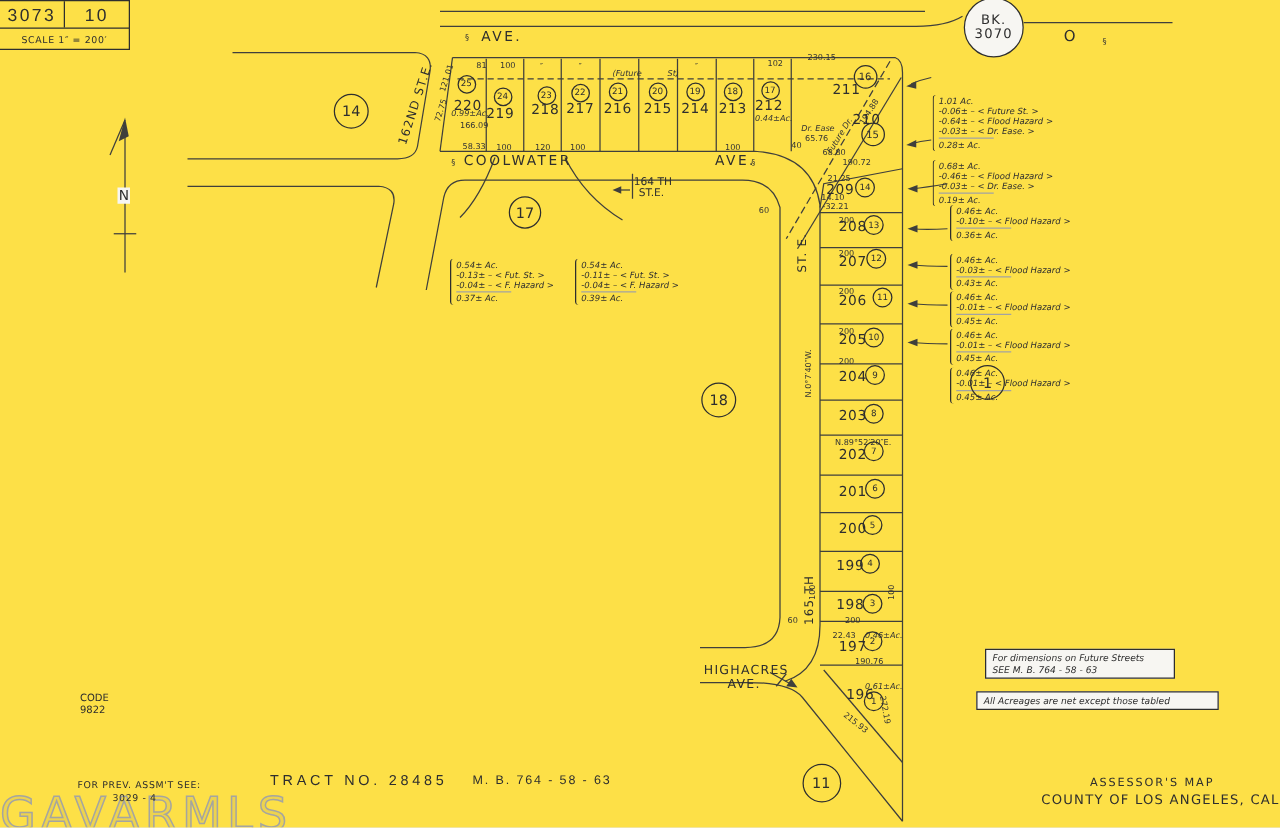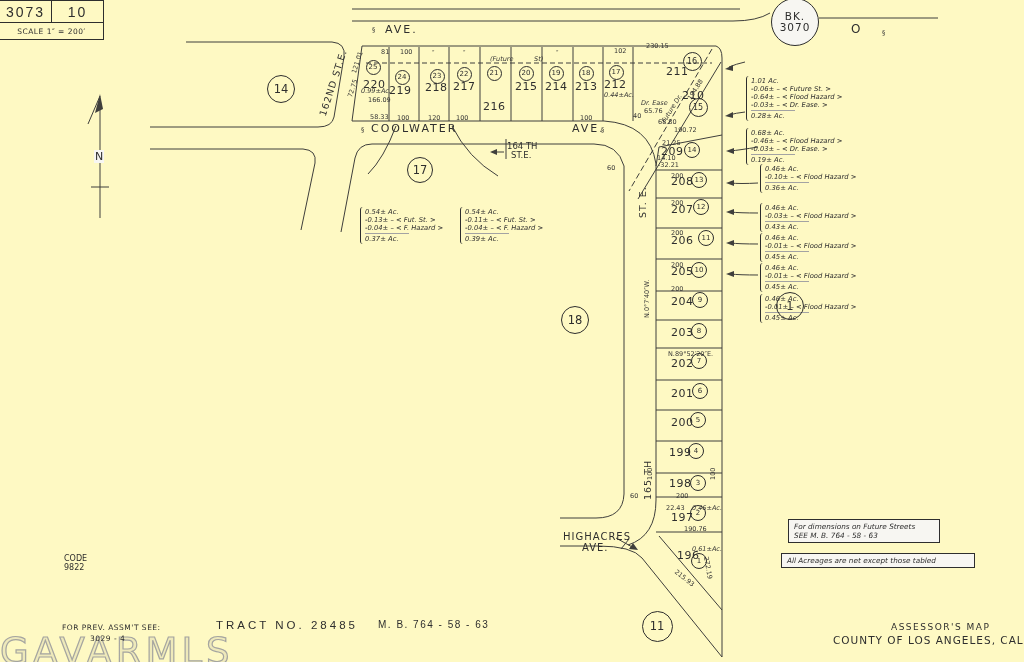--- a/index.html
+++ b/index.html
@@ -1,16 +1,16 @@
 <!DOCTYPE html>
 <html><head>
 <meta charset="utf-8">
 <style>
   html,body{margin:0;padding:0;background:#e8e8e6;}
-  #map{position:relative;width:1024px;height:662px;background:#fef9c3;overflow:hidden;
+  #map{position:relative;width:1024px;height:662px;background:#fde047;overflow:hidden;
        font-family:"DejaVu Sans",sans-serif;color:#2e2e2e;}
   #linework{position:absolute;left:0;top:0;}
   .abs{position:absolute;white-space:nowrap;}
   
   .hdr-box{left:0;top:0;width:104px;height:23px;border:1.6px solid #2e2e2e;border-left:none;
            display:flex;box-sizing:border-box;}
   .hdr-cell{flex:1;display:flex;align-items:center;justify-content:center;
             font-size:14px;letter-spacing:2px;font-family:"Liberation Sans",sans-serif;}
   .hdr-cell.first{border-right:1.4px solid #2e2e2e;}
   .scale-box{left:0;top:23px;width:104px;height:17px;border:1px solid #2e2e2e;border-left:none;border-top:none;
@@ -189,32 +189,32 @@
 
   <div class="abs small-caps" style="left:64px;top:554px;">
     <div>CODE</div>
     <div>9822</div>
   </div>
   <div class="abs watermark">GAVARMLS</div>
   <div class="abs prev" style="left:62px;top:623px;">FOR PREV. ASSM'T SEE:</div>
   <div class="abs prev" style="left:90px;top:634px;">3029 - 4</div>
   <div class="abs tract" style="left:216px;top:619px;">TRACT   NO. 28485</div>
   <div class="abs mb" style="left:378px;top:619px;">M. B. 764  -  58  -  63</div>
-  <div class="abs assessor1" style="left:872px;top:622px;margin-left:19px;">ASSESSOR'S MAP</div>
+  <div class="abs assessor1" style="left:872px;top:622px;">ASSESSOR'S MAP</div>
   <div class="abs assessor2" style="left:833px;top:634px;">COUNTY OF LOS ANGELES, CALIF.</div>
 
 <div class="lot-num" style="left: 363px; top: 78px;">220</div>
     <div class="lot-circ" style="left: 365.5px; top: 59.5px; width: 15px; height: 15px;">25</div>
     <div class="lot-num" style="left: 389px; top: 84px;">219</div>
     <div class="lot-circ" style="left: 394.5px; top: 69.5px; width: 15px; height: 15px;">24</div>
     <div class="lot-num" style="left: 425px; top: 81px;">218</div>
     <div class="lot-circ" style="left: 429.5px; top: 68.5px; width: 15px; height: 15px;">23</div>
     <div class="lot-num" style="left: 453px; top: 80px;">217</div>
     <div class="lot-circ" style="left: 456.5px; top: 66.5px; width: 15px; height: 15px;">22</div>
-    <div class="lot-num" style="left: 483px; top: 80px; margin-top: 20px;">216</div>
+    <div class="lot-num" style="left: 483px; top: 80px;">216</div>
     <div class="lot-circ" style="left: 486.5px; top: 65.5px; width: 15px; height: 15px;">21</div>
     <div class="lot-num" style="left: 515px; top: 80px;">215</div>
     <div class="lot-circ" style="left: 518.5px; top: 65.5px; width: 15px; height: 15px;">20</div>
     <div class="lot-num" style="left: 545px; top: 80px;">214</div>
     <div class="lot-circ" style="left: 548.5px; top: 65.5px; width: 15px; height: 15px;">19</div>
     <div class="lot-num" style="left: 575px; top: 80px;">213</div>
     <div class="lot-circ" style="left: 578.5px; top: 65.5px; width: 15px; height: 15px;">18</div>
     <div class="lot-num" style="left: 604px; top: 78px;">212</div>
     <div class="lot-circ" style="left: 608.5px; top: 64.5px; width: 15px; height: 15px;">17</div>
     <div class="lot-num" style="left: 666px; top: 65px;">211</div>

